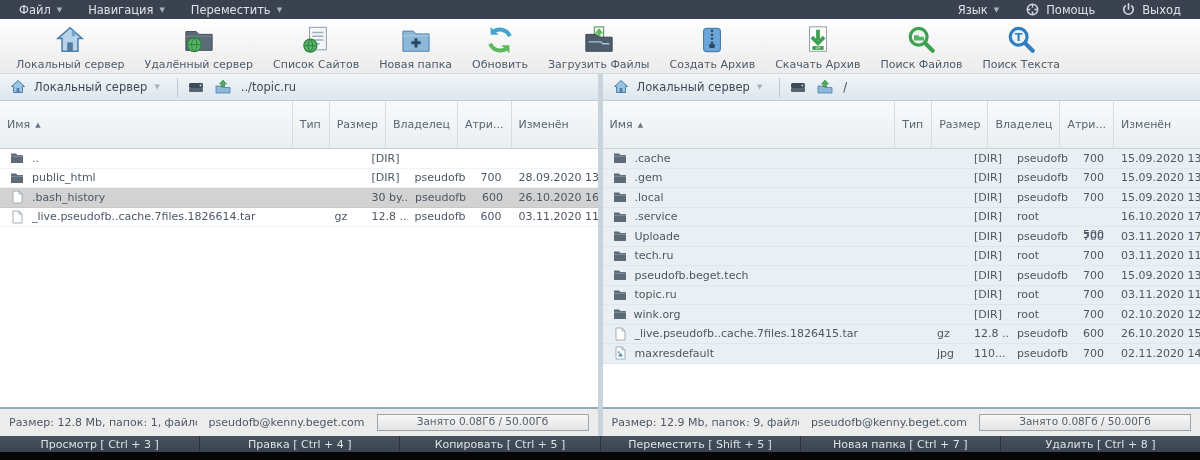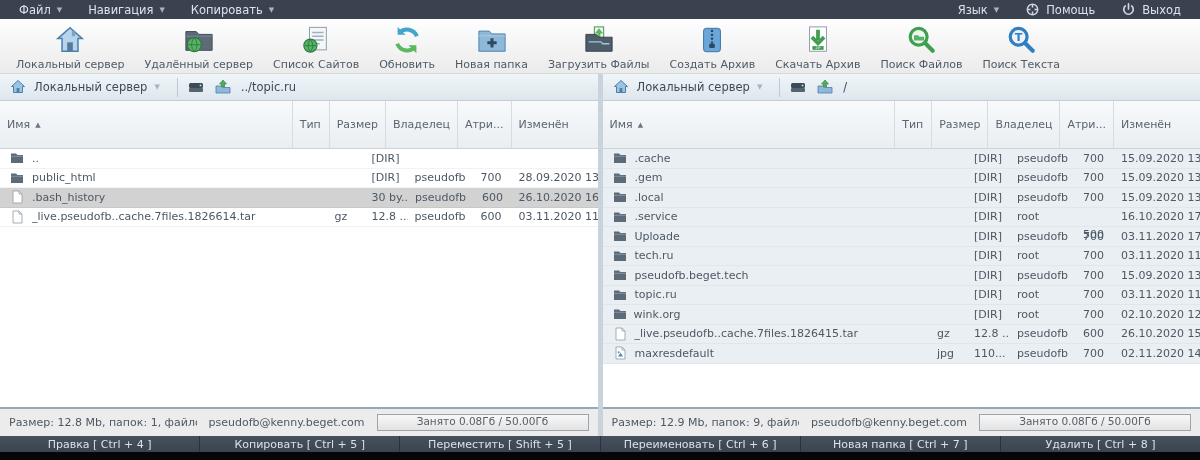--- a/index.html
+++ b/index.html
@@ -100,21 +100,21 @@
     <div class="group" id="menu-left">
         <div class="menu-item">
           <span>Файл</span>
           <span class="caret">▼</span>
         </div>
         <div class="menu-item">
           <span>Навигация</span>
           <span class="caret">▼</span>
         </div>
         <div class="menu-item">
-          <span>Копировать</span>
+          <span>Переместить</span>
           <span class="caret">▼</span>
         </div>
       </div>
     <div class="group" id="menu-right">
         <div class="menu-item">
           <span>Язык</span>
           <span class="caret">▼</span>
         </div>
         <div class="menu-item">
           <span class="icon-btn">
@@ -167,37 +167,37 @@
             <path d="M12 8 h12 M12 12 h12 M12 16 h12 M12 20 h8" stroke="#9fb0bd" stroke-width="1.4"></path>
             <circle cx="10" cy="22" r="7" fill="#58b368" stroke="#2e7d3b" stroke-width="1.2"></circle>
             <path d="M4 22 h12 M10 15.5 a9.5 9.5 0 0 1 0 13 M10 15.5 a9.5 9.5 0 0 0 0 13" stroke="#2e7d3b" stroke-width="1" fill="none"></path>
           </svg>
         </span>
         <span>Список Сайтов</span>
       </div>
       <div class="tool-btn">
         <span class="icon-btn">
           <svg viewBox="0 0 32 32" style="width: 30px; height: 30px;">
+            <path d="M2 6.5 h11 l3 3 h14 V28 H2 Z" fill="#8db8d8" stroke="#4a7fae"></path>
+            <path d="M2 11.5 h28" stroke="#a9c9e0" stroke-width="1.2"></path>
+            <path d="M16 14 v10 M11 19 h10" stroke="#2d4a63" stroke-width="3.2"></path>
+          </svg>
+        </span>
+        <span>Новая папка</span>
+      </div>
+      <div class="tool-btn">
+        <span class="icon-btn">
+          <svg viewBox="0 0 32 32" style="width: 30px; height: 30px;">
             <path d="M26.5 12 A11.5 11.5 0 0 0 7.5 8.5" stroke="#43a5cc" stroke-width="4.2" fill="none"></path>
             <path d="M6 2 v8.5 h8.5 Z" fill="#43a5cc"></path>
             <path d="M5.5 20 a11.5 11.5 0 0 0 19 3.5" stroke="#5cb85c" stroke-width="4.2" fill="none"></path>
             <path d="M26 30 v-8.5 h-8.5 Z" fill="#5cb85c"></path>
           </svg>
         </span>
         <span>Обновить</span>
-      </div>
-      <div class="tool-btn">
-        <span class="icon-btn">
-          <svg viewBox="0 0 32 32" style="width: 30px; height: 30px;">
-            <path d="M2 6.5 h11 l3 3 h14 V28 H2 Z" fill="#8db8d8" stroke="#4a7fae"></path>
-            <path d="M2 11.5 h28" stroke="#a9c9e0" stroke-width="1.2"></path>
-            <path d="M16 14 v10 M11 19 h10" stroke="#2d4a63" stroke-width="3.2"></path>
-          </svg>
-        </span>
-        <span>Новая папка</span>
       </div>
       <div class="tool-btn">
         <span class="icon-btn">
           <svg viewBox="0 0 32 32" style="width: 30px; height: 30px;">
             <rect x="11" y="2" width="10" height="12" fill="#eef4ee" stroke="#3f8f4f"></rect>
             <path d="M16 3.5 l4.5 5.5 h-3 v4 h-3 v-4 h-3 Z" fill="#5cb85c"></path>
             <path d="M2 10 h11 l3 3 h14 V28 H2 Z" fill="#4f5d6b" stroke="#343f4a"></path>
             <path d="M5 18 h13 l2 2 h7" stroke="#9fc7e2" stroke-width="1.4" fill="none"></path>
           </svg>
         </span>
@@ -606,22 +606,22 @@
         <span class="status-account">pseudofb@kenny.beget.com</span>
         <div class="quota">
             <span>Занято 0.08Гб / 50.00Гб</span>
           </div>
       </div>
     </div>
 
   </div>
 
   <div class="actionbar" id="actionbar">
+      <div class="action-btn">Просмотр [ Ctrl + 3 ]</div>
       <div class="action-btn">Правка [ Ctrl + 4 ]</div>
       <div class="action-btn">Копировать [ Ctrl + 5 ]</div>
       <div class="action-btn">Переместить [ Shift + 5 ]</div>
-      <div class="action-btn">Переименовать [ Ctrl + 6 ]</div>
       <div class="action-btn">Новая папка [ Ctrl + 7 ]</div>
       <div class="action-btn">Удалить [ Ctrl + 8 ]</div>
     </div>
   <div class="bottom-strip"></div>
 
 </div>
 
 </body></html>

